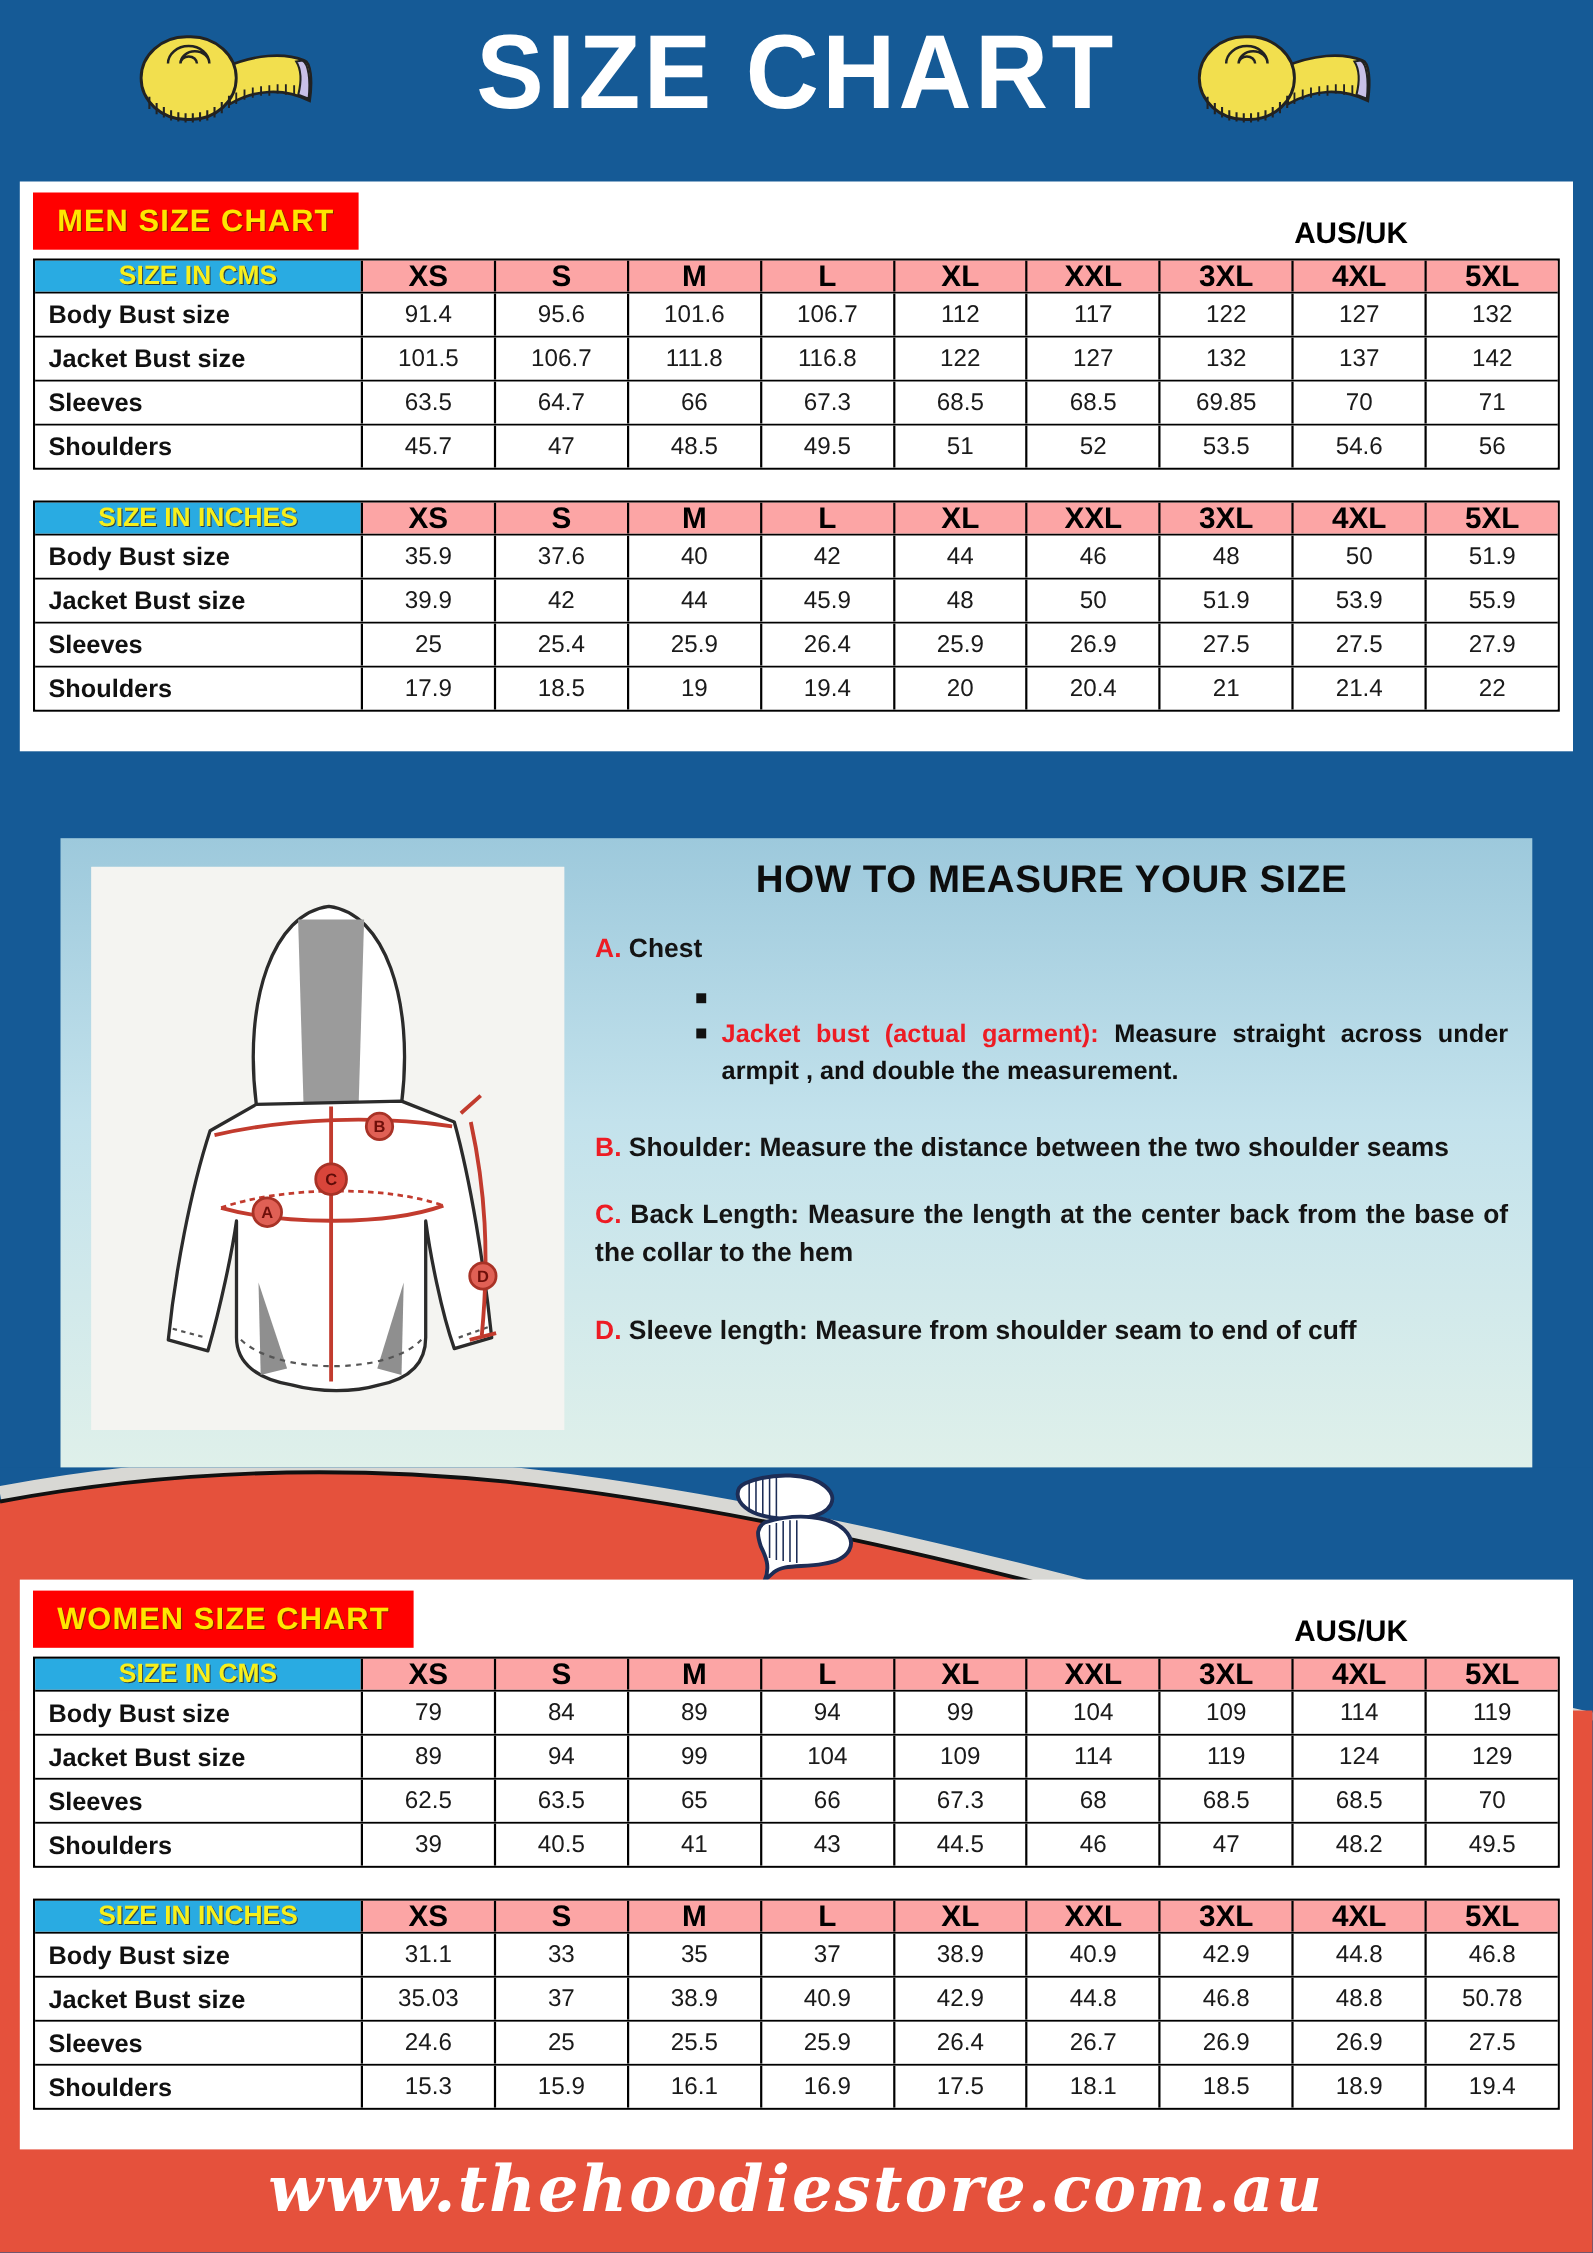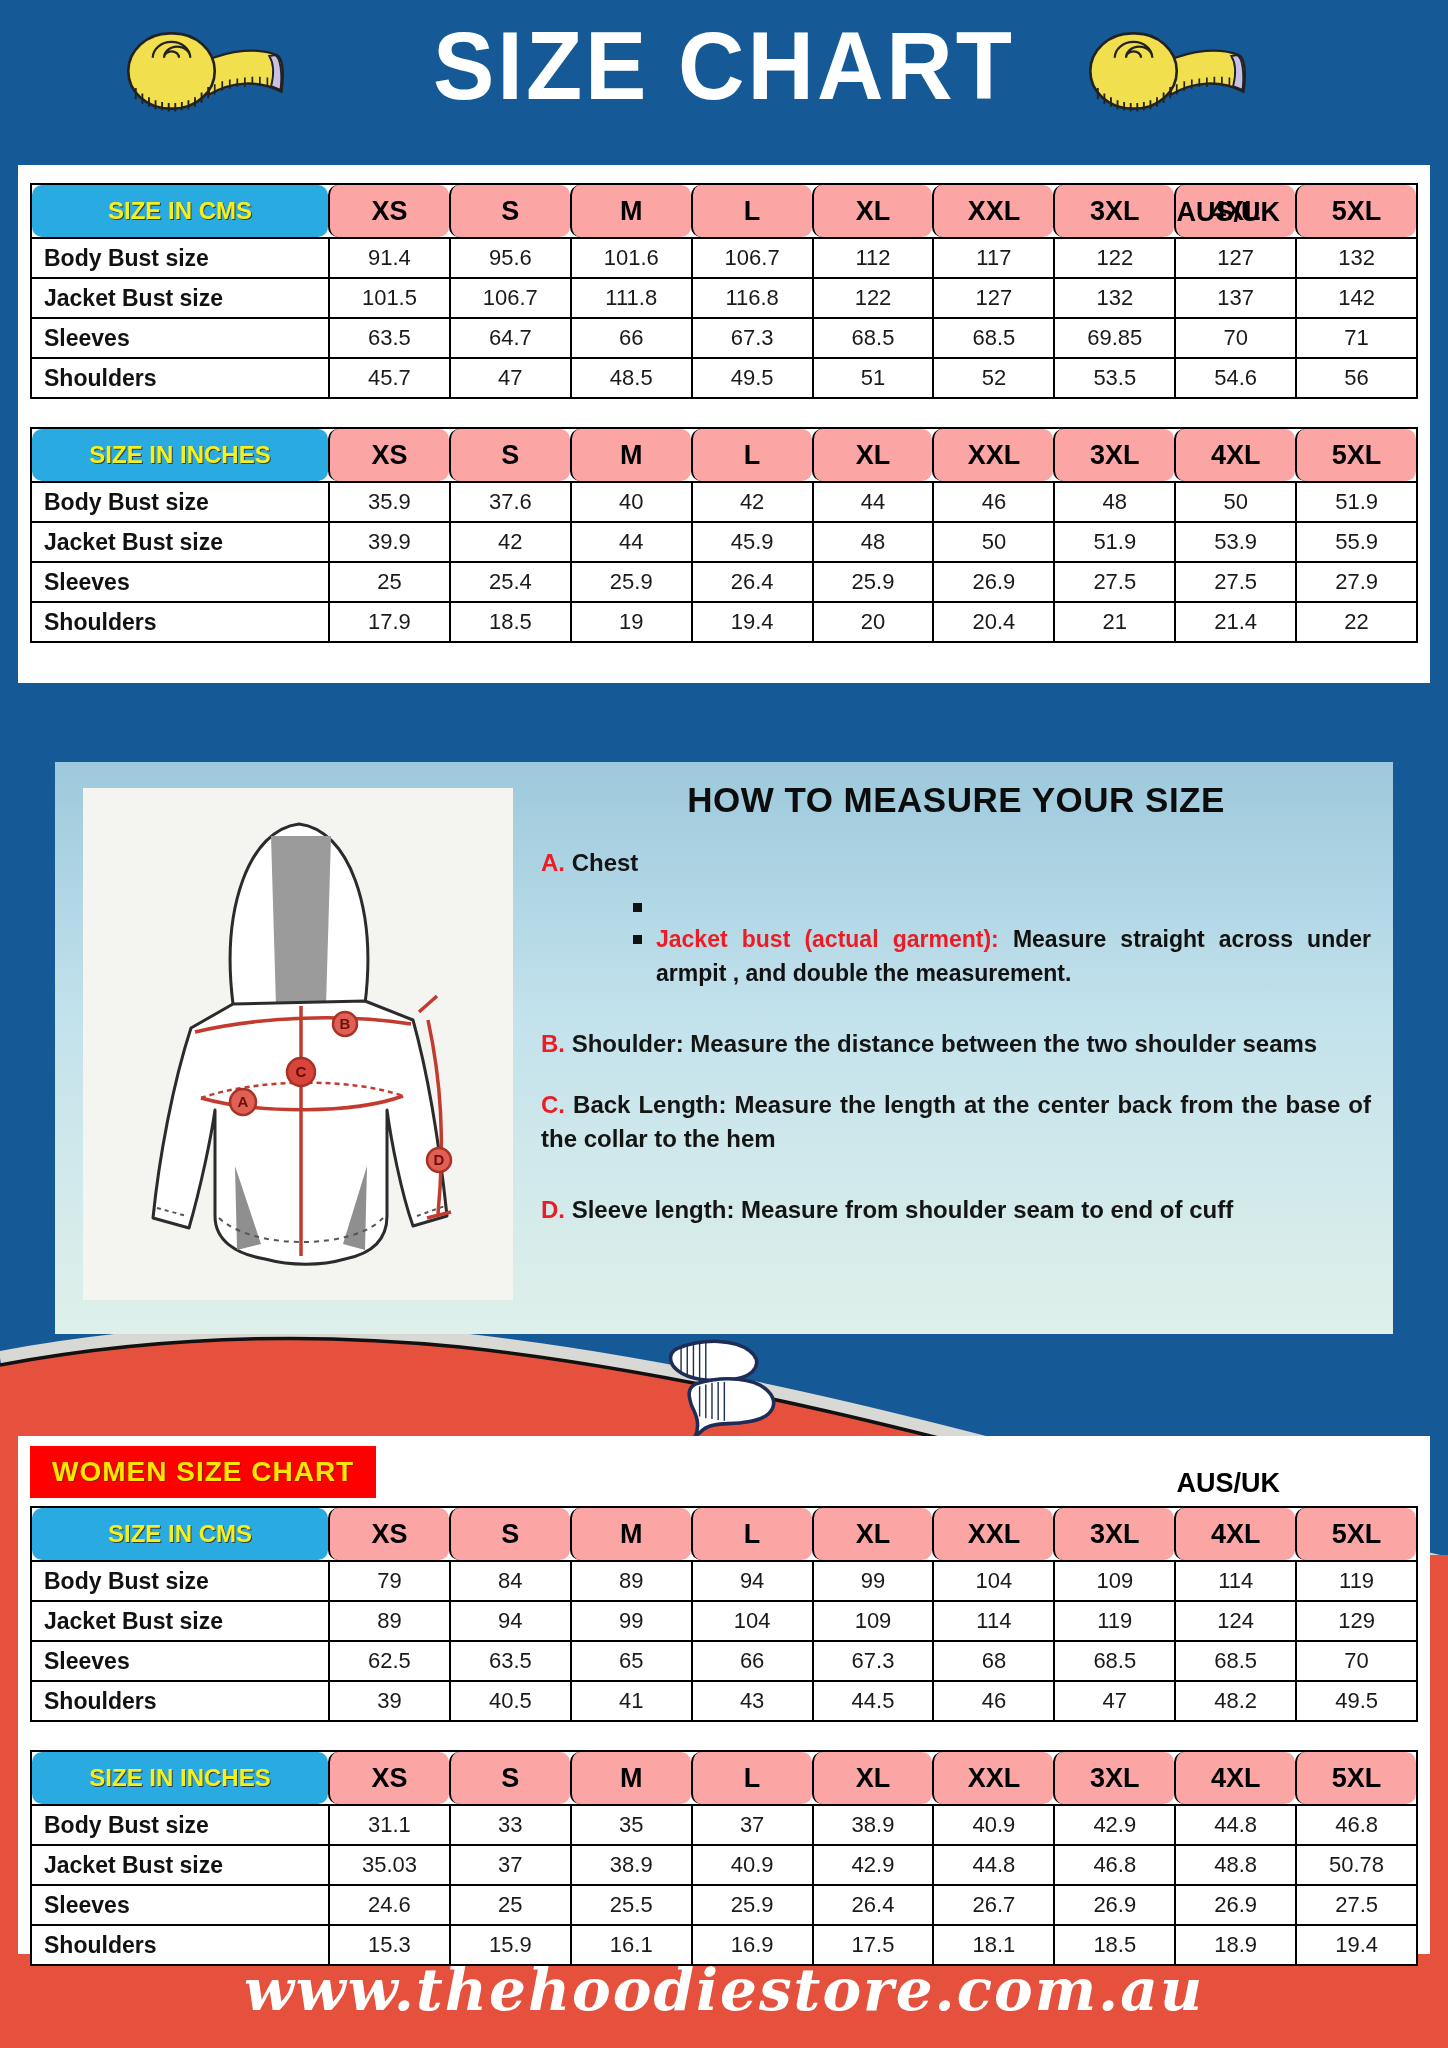--- a/index.html
+++ b/index.html
@@ -22,21 +22,21 @@
          font-size:28px;padding:10px 22px;letter-spacing:1px;
          text-shadow:1px 1px 0 rgba(80,40,0,.65);}
   .region{position:absolute;top:32px;right:150px;font-size:27px;font-weight:bold;color:#000;}
 
   .size-table{border:2px solid #000;margin-top:8px;}
   .size-table.first{margin-bottom:28px;}
   .trow{display:flex;}
   .trow + .trow{border-top:2px solid #000;}
   .tcell{display:flex;align-items:center;justify-content:center;box-sizing:border-box;}
   .tcell + .tcell{border-left:2px solid #000;}
-  .thead .tcell{height:52px;border-radius:10px;}
+  .thead .tcell{height:28px;}
   .trow:not(.thead) .tcell{height:38px;background:#fff;}
   .tcell.unit{flex:0 0 296px;background:#29abe2;color:#f7ef1c;font-weight:bold;font-size:24px;
               text-shadow:1px 1px 0 rgba(40,40,40,.8);}
   .tcell.size{flex:1;background:#fca5a5;color:#000;font-weight:bold;font-size:27px;}
   .tcell.rlabel{flex:0 0 296px;justify-content:flex-start;padding-left:12px;
                 font-weight:bold;font-size:23px;}
   .tcell.val{flex:1;font-size:22px;color:#1a1a1a;}
 
   
   .measure{position:absolute;left:55px;top:762px;width:1338px;height:572px;z-index:1;
@@ -90,20 +90,21 @@
       </svg>
   </span>
   <div class="page-title">SIZE CHART</div>
   <span class="hdr-tape right">
     <svg viewBox="0 0 200 100" width="190" height="94">
         <use href="#tape-yellow"></use>
       </svg>
   </span>
 
   <section class="panel men">
+    <div class="badge">MEN SIZE CHART</div>
     <div class="region">AUS/UK</div>
     <div class="size-table first">
         <div class="trow thead">
           <div class="tcell unit">SIZE IN CMS</div>
           <div class="tcell size">XS</div>
           <div class="tcell size">S</div>
           <div class="tcell size">M</div>
           <div class="tcell size">L</div>
           <div class="tcell size">XL</div>
           <div class="tcell size">XXL</div>

